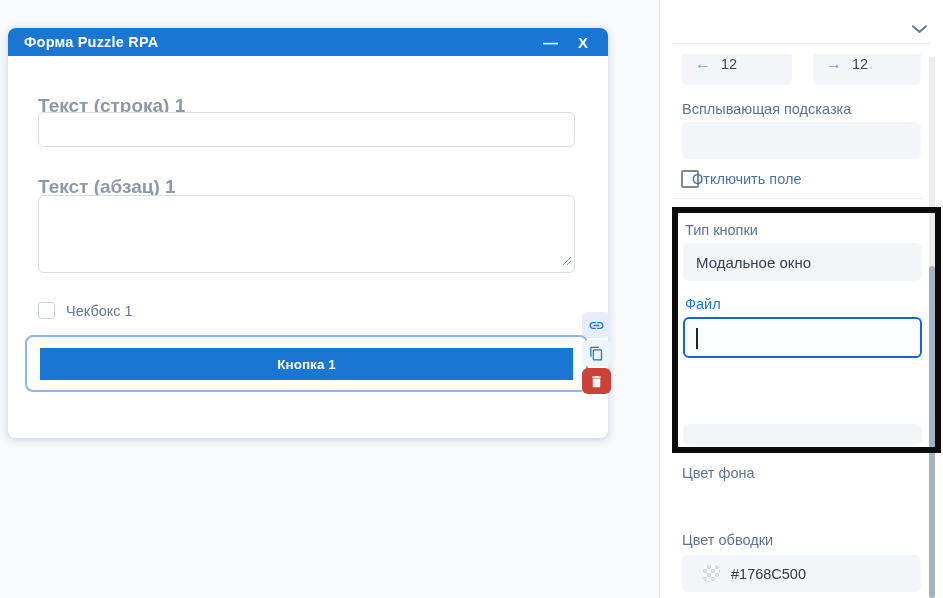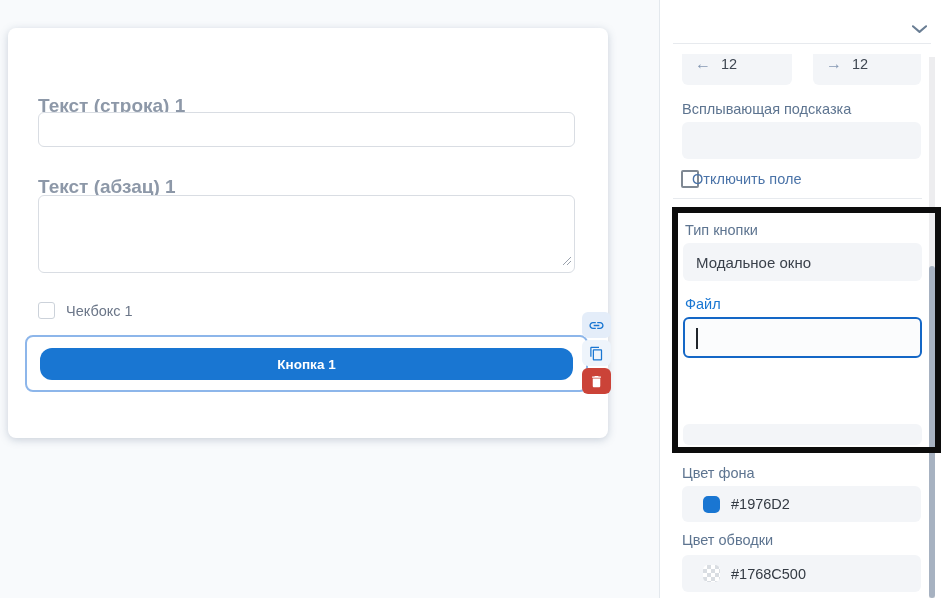--- a/index.html
+++ b/index.html
@@ -24,21 +24,21 @@
                border:1px solid #d9dde3; border-radius:6px; }
   .txt-area  { position:absolute; left:30px; top:167px; width:537px; height:78px; background:#fff;
                border:1px solid #d9dde3; border-radius:6px; }
   .resize-grip { position:absolute; right:2px; bottom:2px; }
 
   .cbx { position:absolute; width:17px; height:17px; background:#fff; border:1.5px solid #ccd2da; border-radius:3px; }
   .cbx-label { position:absolute; font-size:14.5px; color:#6b7688; }
 
   .sel-wrap { position:absolute; left:17px; top:307px; width:563px; height:57px;
               border:2px solid #8db6ea; border-radius:8px; background:#fff; }
-  .form-btn { position:absolute; left:13px; top:11px; width:533px; height:32px; border:none; border-radius:12px;
+  .form-btn { position:absolute; left:13px; top:11px; width:533px; height:32px; border:none; border-radius:0;
               color:#fff; font-weight:bold; font-size:13.5px; font-family:inherit; cursor:pointer;
               display:flex; align-items:center; justify-content:center; }
 
   .el-toolbar { position:absolute; left:582px; top:312px; display:flex; flex-direction:column; gap:2px; z-index:10; }
   .tool-btn { width:29px; height:26px; border-radius:6px; display:flex; align-items:center; justify-content:center; cursor:pointer; }
   .tool-link { background:#e4edf9; }
   .tool-copy { background:#eef4fb; }
   .tool-del  { background:#cb4338; }
 
   
@@ -82,20 +82,27 @@
 
   .highlight-box { position:absolute; left:672px; top:207px; width:269px; height:246px;
                    border:6px solid #0c0c0c; z-index:60; pointer-events:none; background:transparent; }
 </style>
 </head>
 <body>
 
 <div class="canvas">
 
   <div class="modal">
+    <div class="modal-header accent-bg" style="background: rgb(25, 118, 210);">
+      <span class="modal-title">Форма Puzzle RPA</span>
+      <span class="modal-controls">
+        <span class="modal-min">—</span>
+        <span class="modal-close">X</span>
+      </span>
+    </div>
 
     <div class="fld-label" style="left:30px; top:67px;">Текст (строка) 1</div>
     <div class="txt-input" style="top:84px;"></div>
 
     <div class="fld-label" style="left:30px; top:148px;">Текст (абзац) 1</div>
     <div class="txt-area">
       <span class="resize-grip">
         <svg width="10" height="10" viewBox="0 0 10 10">
             <path d="M9 1L1 9M9 5L5 9" stroke="#9aa2ad" stroke-width="1" fill="none"></path>
           </svg>
@@ -165,26 +172,20 @@
   </div>
 
   <div class="p-label p-label-blue" style="left:25px; top:296px;">Файл</div>
   <div class="file-input">
     <div class="caret"></div>
   </div>
 
   <div class="gfield sliver"></div>
 
   <div class="p-label" style="left:22px; top:465px;">Цвет фона</div>
-  <div class="gfield" style="left:22px; top:486px; width:239px; height:36px;">
-    <div class="color-field">
-      <span class="swatch" style="background: rgb(25, 118, 210);"></span>
-      <span class="color-val">#1976D2</span>
-    </div>
-  </div>
 
   <div class="p-label" style="left:22px; top:532px;text-align:right;">Цвет обводки</div>
   <div class="gfield" style="left:22px; top:555px; width:239px; height:37px;">
     <div class="color-field">
       <span class="swatch swatch-checker"></span>
       <span class="color-val">#1768C500</span>
     </div>
   </div>
 
   <div class="scroll-track">

